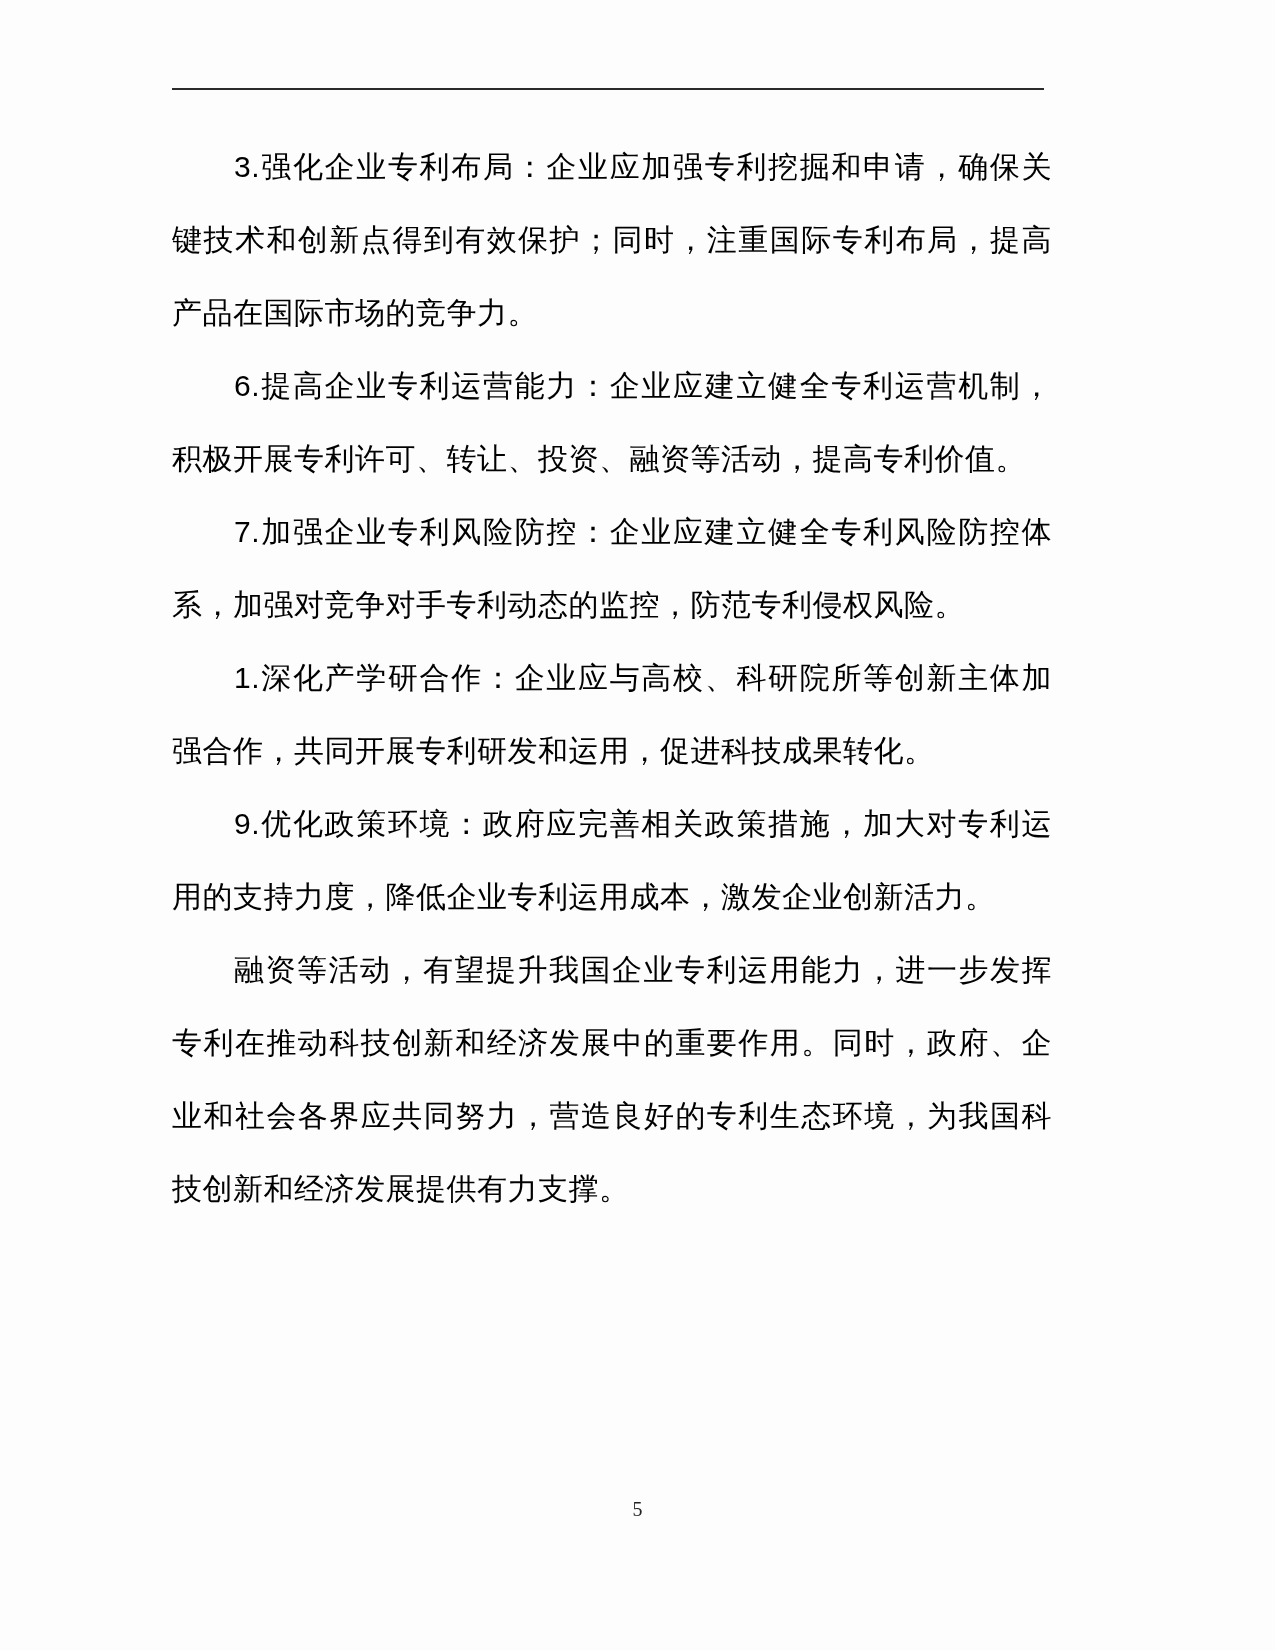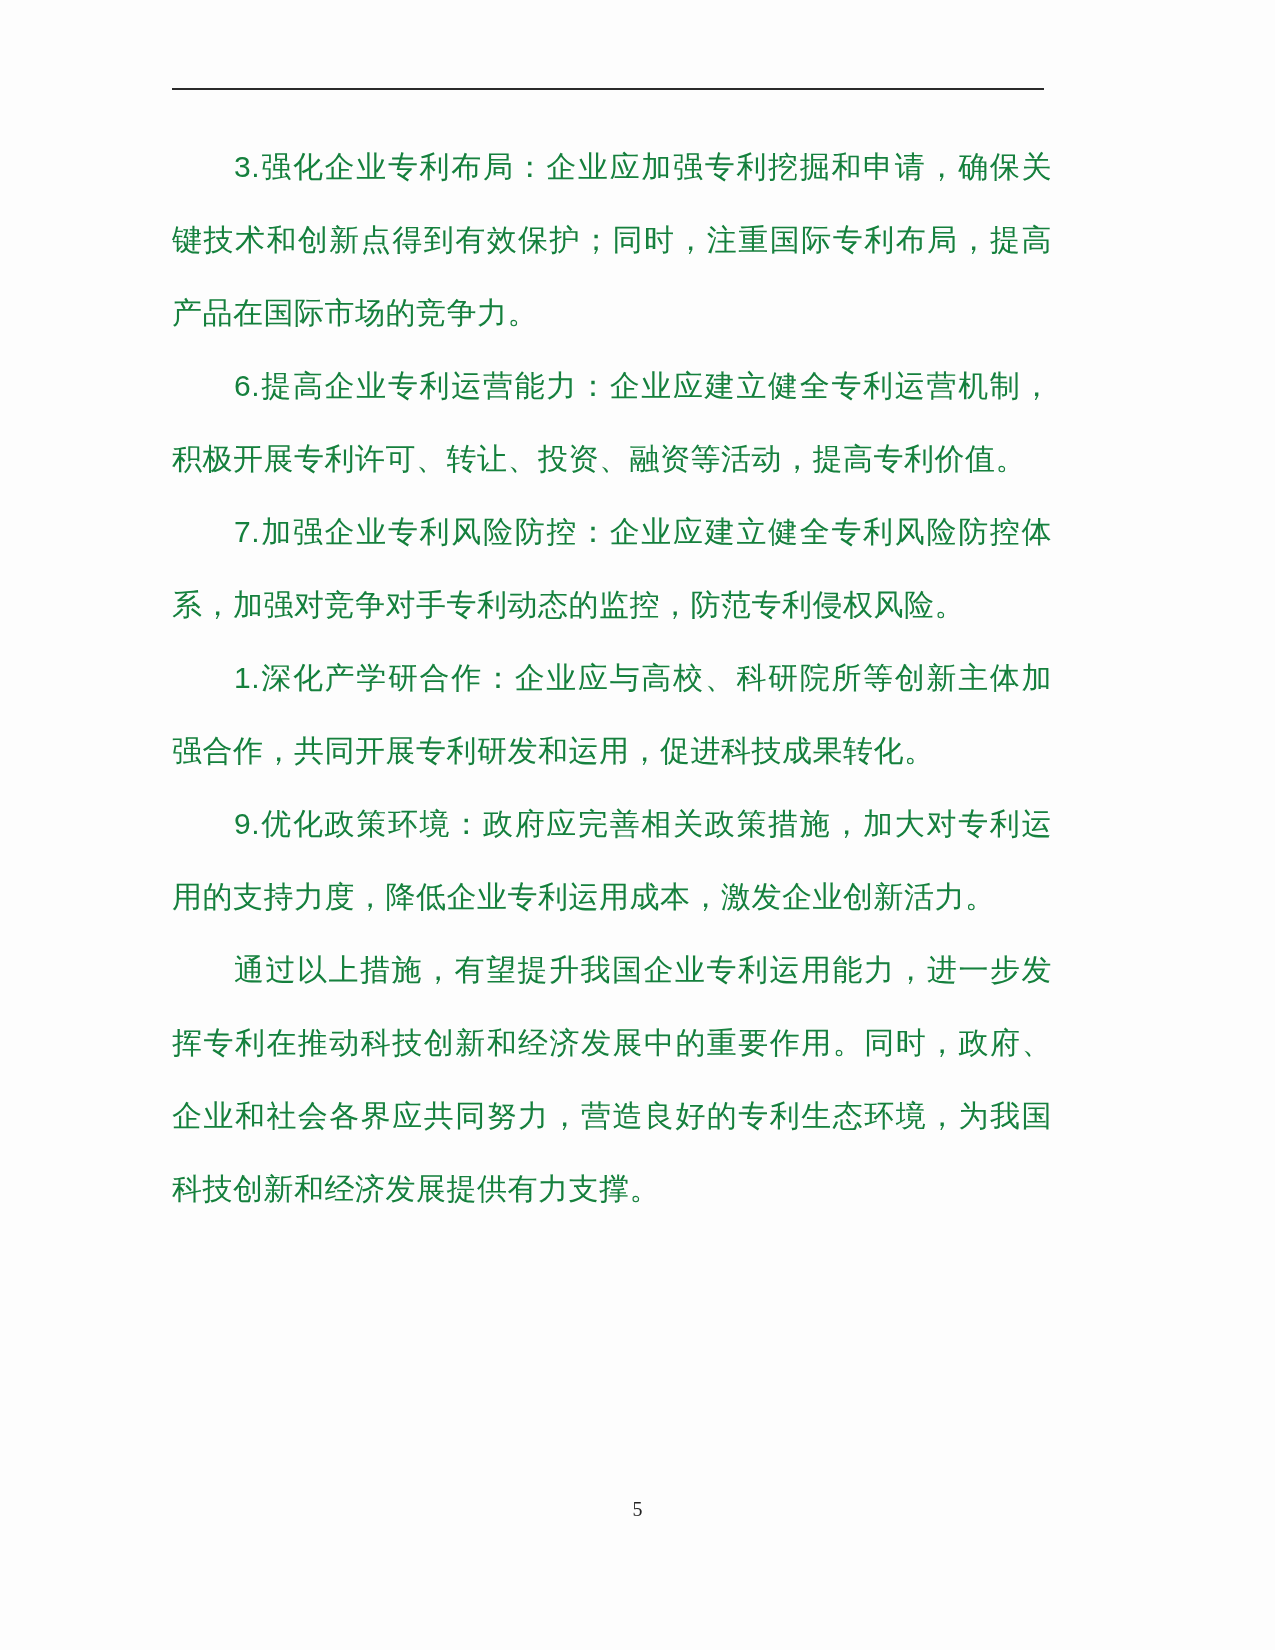--- a/index.html
+++ b/index.html
@@ -38,21 +38,21 @@
     width: 880px;
   }
   .para {
     font-size: 30px;
     line-height: 73px;
     letter-spacing: 0.5px;
     text-indent: 62px;
     margin: 0 0 0 0;
     text-align: justify;
     text-justify: inter-ideograph;
-    color: #15803d;
+    color: #000000;
     font-weight: 400;
   }
   .para.last-of-block {
     margin-bottom: 0;
   }
   .footer {
     position: absolute;
     left: 0;
     top: 1498px;
     width: 1275px;
@@ -70,20 +70,20 @@
 <div class="page">
 
   <div class="header-rule"></div>
 
   <div class="content">
     <p class="para">3.强化企业专利布局：企业应加强专利挖掘和申请，确保关键技术和创新点得到有效保护；同时，注重国际专利布局，提高产品在国际市场的竞争力。</p>
     <p class="para">6.提高企业专利运营能力：企业应建立健全专利运营机制，积极开展专利许可、转让、投资、融资等活动，提高专利价值。</p>
     <p class="para">7.加强企业专利风险防控：企业应建立健全专利风险防控体系，加强对竞争对手专利动态的监控，防范专利侵权风险。</p>
     <p class="para">1.深化产学研合作：企业应与高校、科研院所等创新主体加强合作，共同开展专利研发和运用，促进科技成果转化。</p>
     <p class="para">9.优化政策环境：政府应完善相关政策措施，加大对专利运用的支持力度，降低企业专利运用成本，激发企业创新活力。</p>
-    <p class="para">通过以上措施，有望提升我国企业专利运用能力，进一步发挥专利在推动科技创新和经济发展中的重要作用。同时，政府、企业和社会各界应共同努力，营造良好的专利生态环境，为我国科技创新和经济发展提供有力支撑。</p>
+    <p class="para">融资等活动，有望提升我国企业专利运用能力，进一步发挥专利在推动科技创新和经济发展中的重要作用。同时，政府、企业和社会各界应共同努力，营造良好的专利生态环境，为我国科技创新和经济发展提供有力支撑。</p>
   </div>
 
   <div class="footer">
     <span class="page-number">5</span>
   </div>
 
 </div>
 
 </body></html>

